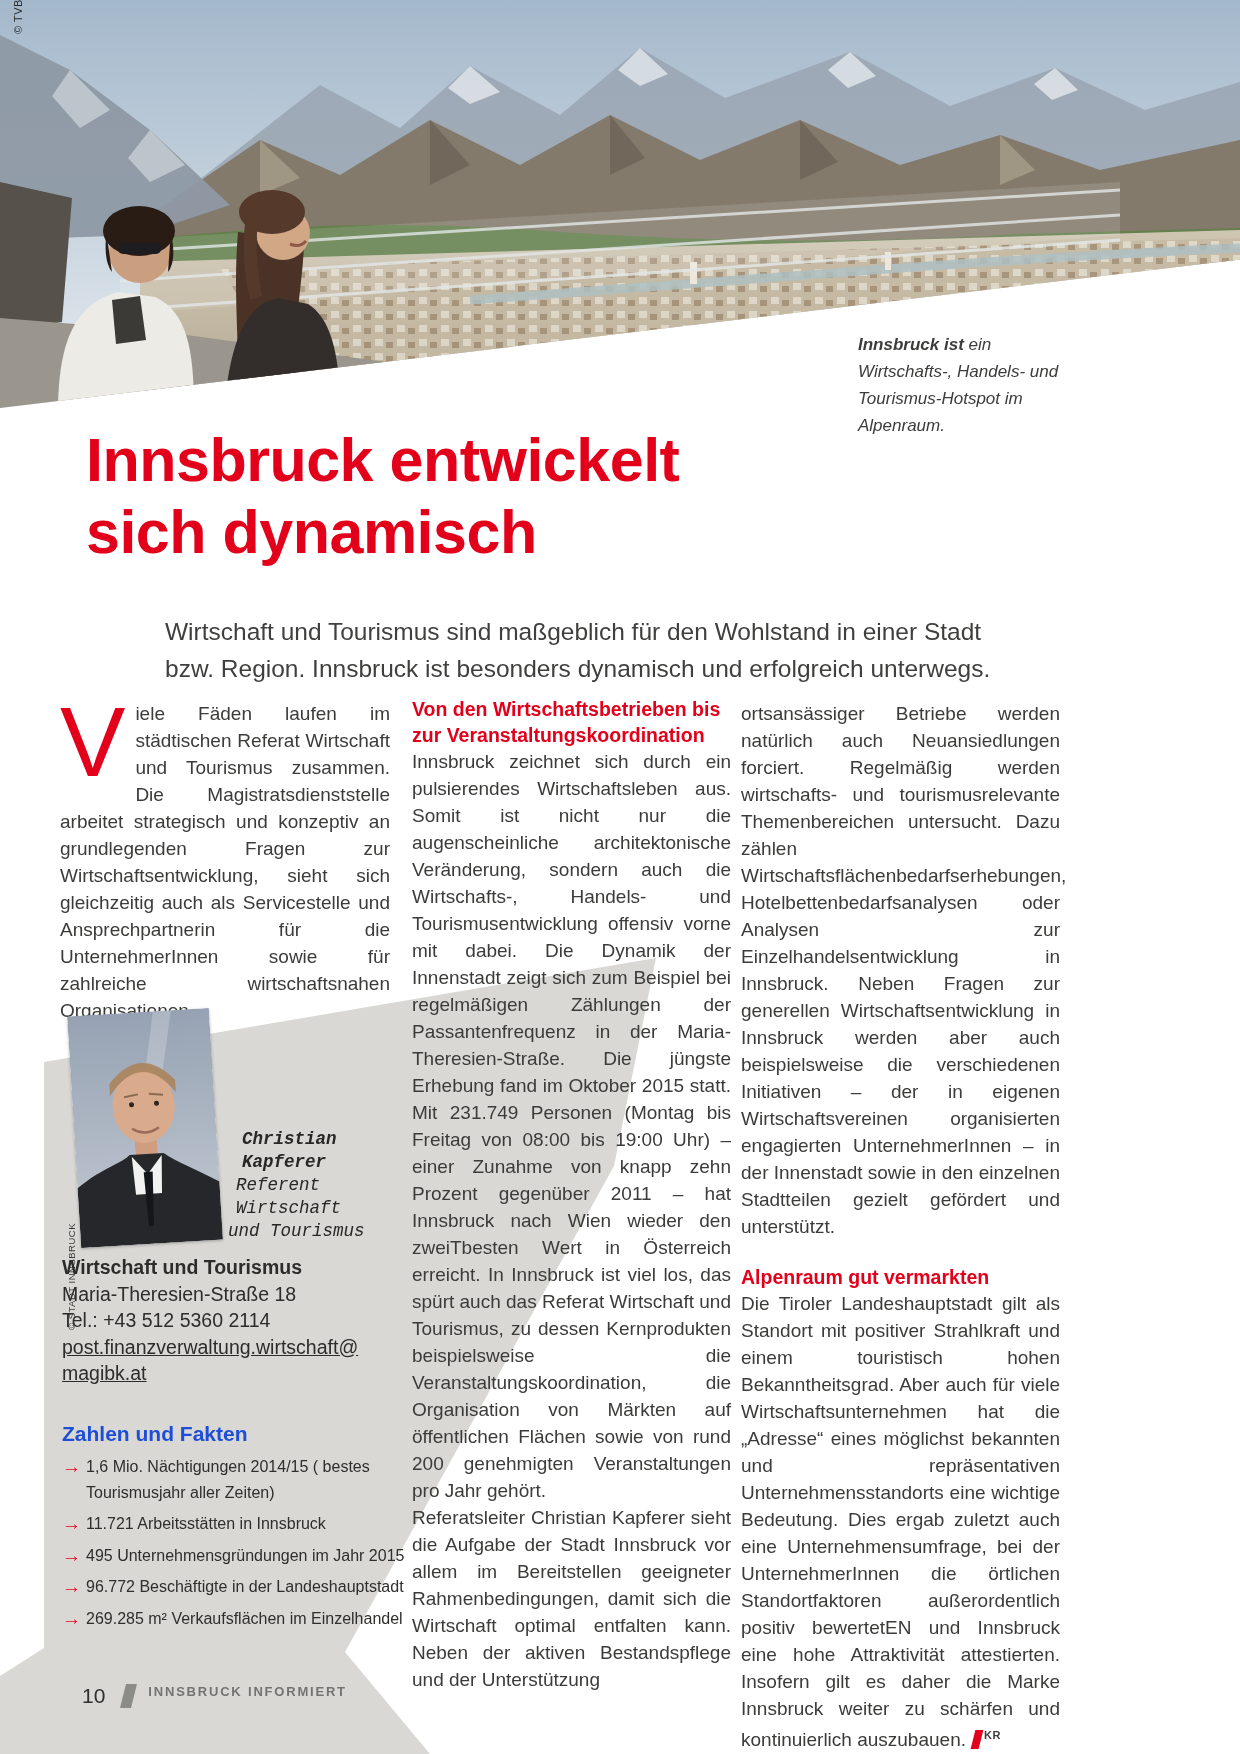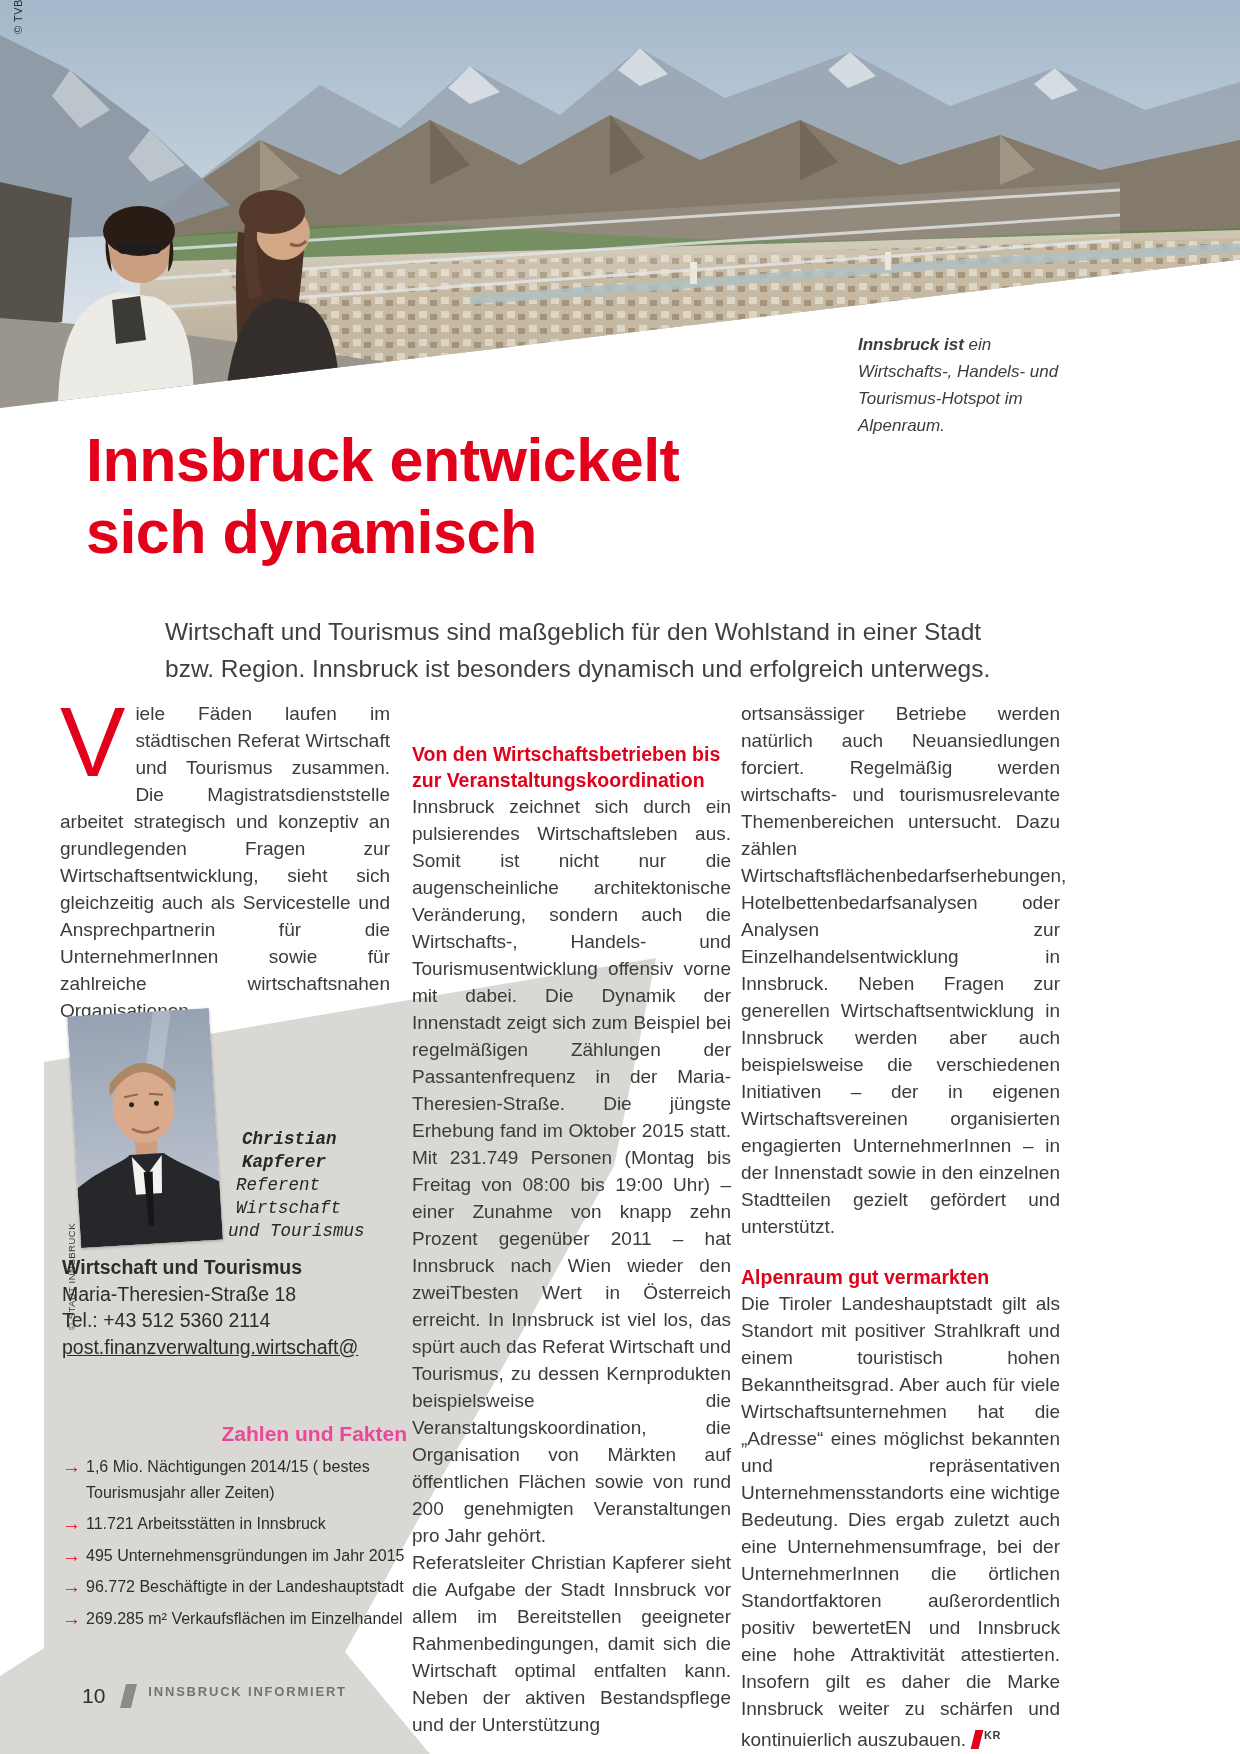--- a/index.html
+++ b/index.html
@@ -20,21 +20,21 @@
   
   .title{left:86px;top:424px;font-size:61px;font-weight:bold;line-height:72px;
     color:#e2001a;letter-spacing:-.5px;}
   .intro{left:165px;top:588px;width:870px;font-size:24.5px;line-height:37px;color:#3f3f3e;}
   
   .panel-svg{left:0;top:0;width:1240px;height:1754px;pointer-events:none;}
   
   .col{font-size:19px;line-height:27px;text-align:justify;color:#3b3b3a;}
   .col p{margin:0;}
   .col1{left:60px;top:700px;width:330px;}
-  .col2{left:412px;top:741px;width:319px;}
+  .col2{left:412px;top:696px;width:319px;}
   .col3{left:741px;top:700px;width:319px;}
   .red-h{color:#e2001a;font-weight:bold;font-size:19.5px;line-height:26px;
     margin:0 0 6px 0;text-align:left;}
   .col3 .red-h{margin-top:24px;}
   .dropcap{float:left;color:#e2001a;font-size:98px;line-height:76px;height:78px;
     margin:4px 10px 0 0;}
   .end-slash{display:inline-block;width:8px;height:19px;background:#e2001a;
     transform:skewX(-14deg);margin:0 3px 0 7px;vertical-align:-3px;}
   sup.author{font-size:11px;font-weight:bold;color:#3b3b3a;letter-spacing:.5px;}
   
@@ -45,21 +45,21 @@
   .portrait-caption{left:228px;top:1128px;width:150px;font-size:17.5px;line-height:23px;
     font-style:italic;color:#272726;font-family:Liberation Mono, monospace;}
   .portrait-caption .nm{font-weight:bold;padding-left:14px;}
   .portrait-caption .r1{padding-left:8px;}
   .portrait-caption .r2{padding-left:0;}
   
   .contact{left:62px;top:1254px;width:330px;font-size:19.5px;line-height:26.5px;color:#2c2c2b;}
   .contact .c-title{font-weight:bold;}
   .contact .email span{display:block;text-decoration:underline;cursor:pointer;}
   .facts{left:62px;top:1422px;width:345px;}
-  .facts-h{color:#ec4899;font-weight:bold;font-size:21px;margin:0 0 8px 0;text-align:right;}
+  .facts-h{color:#1d4ed8;font-weight:bold;font-size:21px;margin:0 0 8px 0;}
   .fact-row{display:flex;margin-bottom:6px;}
   .fact-arrow{color:#e2001a;font-weight:bold;width:24px;flex:0 0 24px;
     font-size:19px;line-height:25px;}
   .fact-text{font-size:16px;line-height:25.5px;color:#2e2e2d;}
   
   .footer{left:82px;top:1684px;display:flex;}
   .page-num{font-size:21px;color:#2f2f2e;}
   .footer-slash{display:inline-block;width:11px;height:24px;background:#8b8b88;
     transform:skewX(-14deg);margin:0 14px 0 18px;}
   .mag-name{font-size:13px;font-weight:bold;letter-spacing:1.8px;color:#737373;}
@@ -187,20 +187,21 @@
   <div class="r1">Referent Wirtschaft</div>
   <div class="r2">und Tourismus</div>
 </div>
 
 <div class="abs contact">
   <div class="c-title">Wirtschaft und Tourismus</div>
   <div>Maria-Theresien-Straße 18</div>
   <div>Tel.: +43 512 5360 2114</div>
   <div class="email">
     <span>post.finanzverwaltung.wirtschaft@</span>
+    <span>magibk.at</span>
   </div>
 </div>
 
 <div class="abs facts">
   <div class="facts-h">Zahlen und Fakten</div>
   <div class="fact-row">
     <span class="fact-arrow">→</span>
     <span class="fact-text">1,6 Mio. Nächtigungen 2014/15 ( bestes Tourismusjahr aller Zeiten)</span>
   </div>
   <div class="fact-row">

